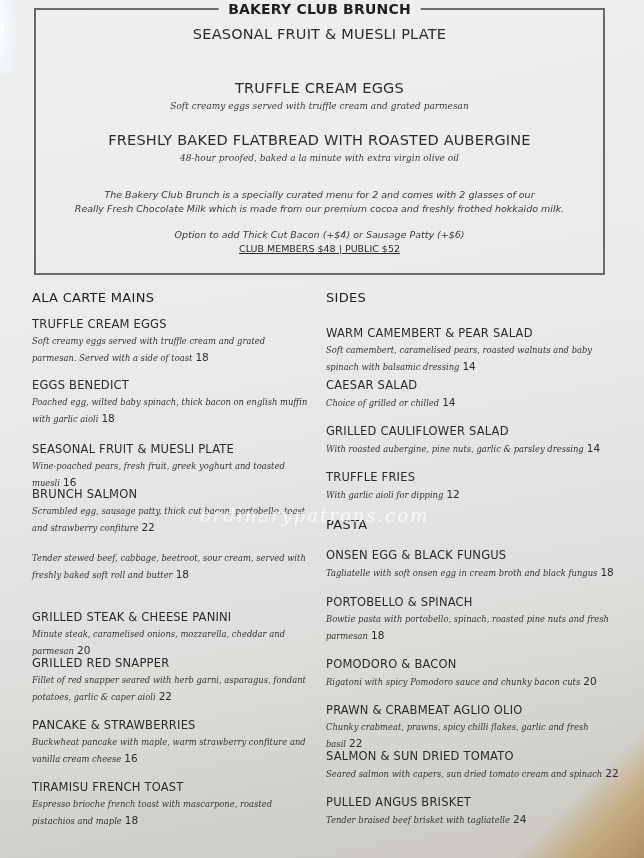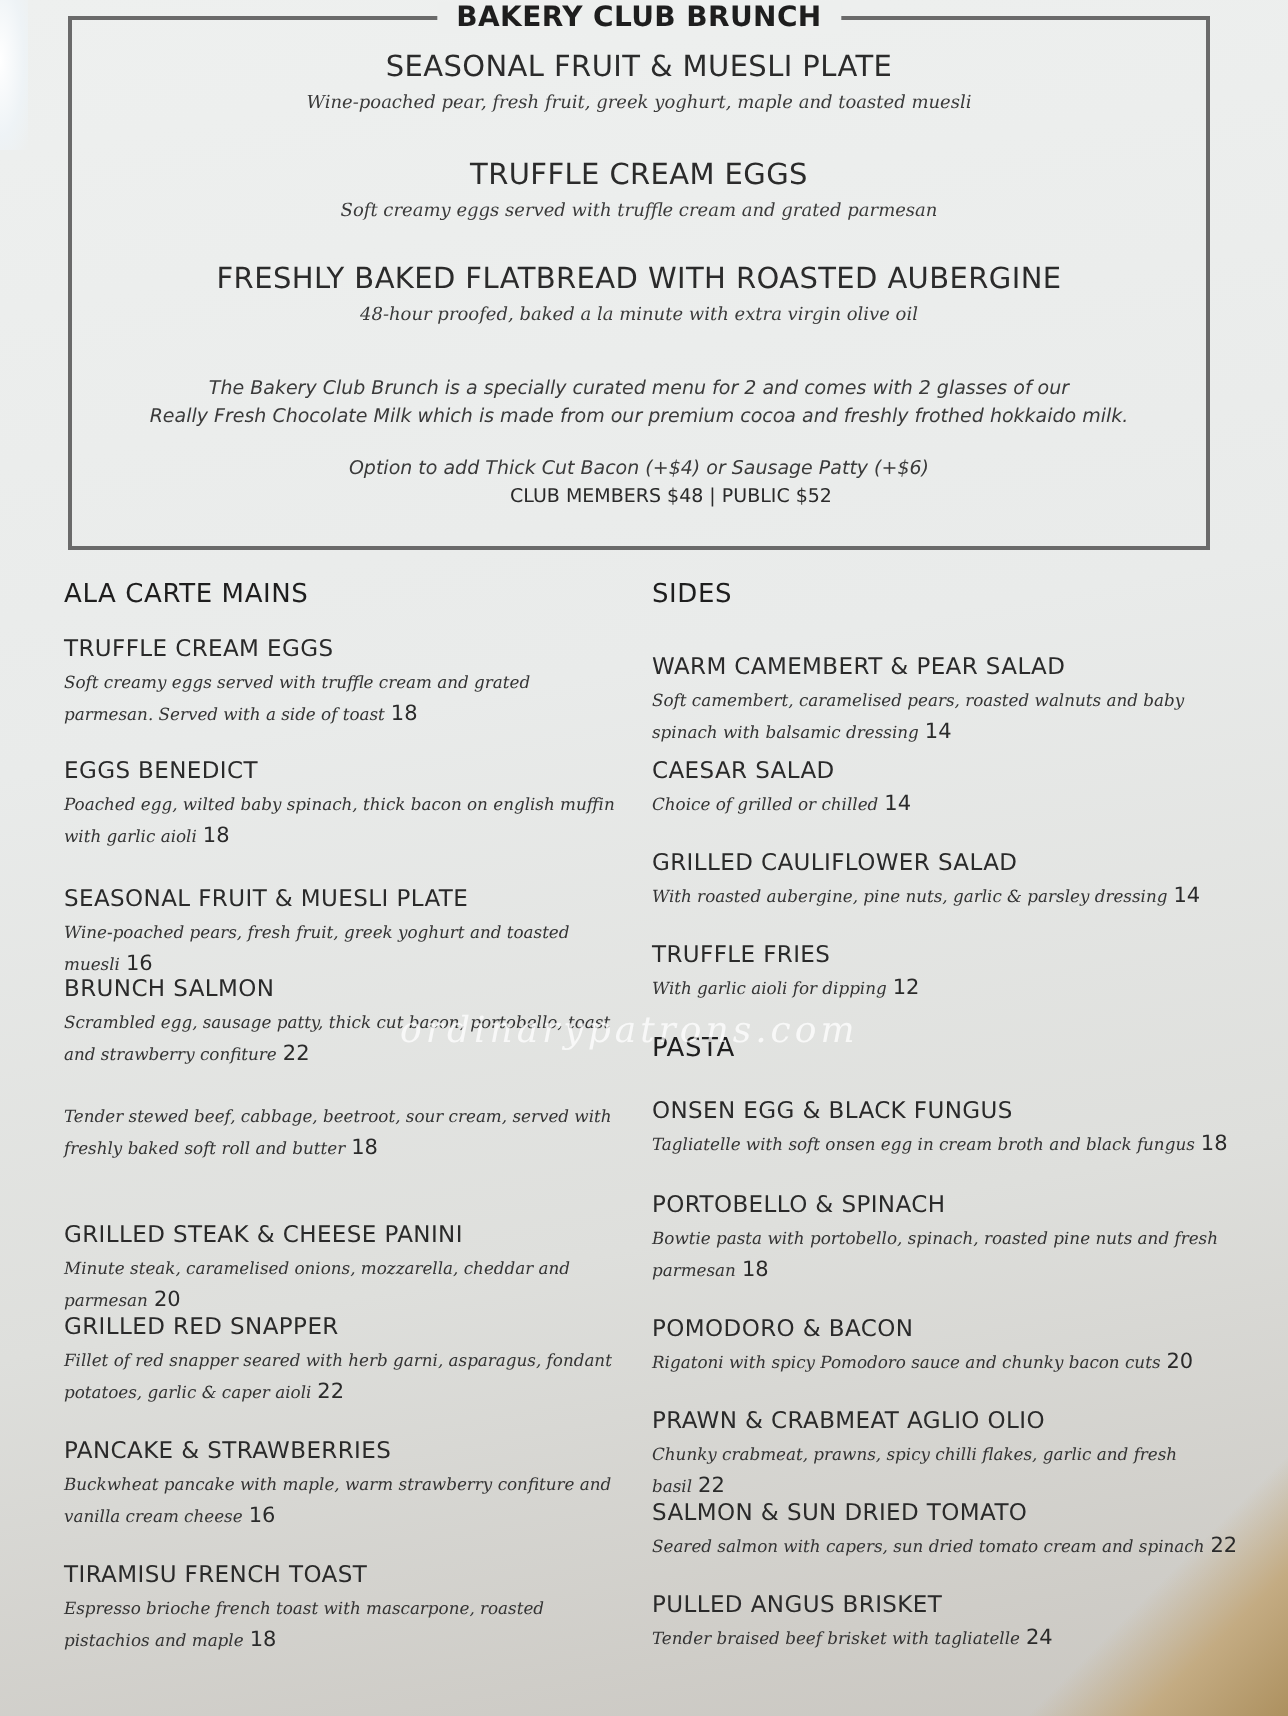--- a/index.html
+++ b/index.html
@@ -31,22 +31,22 @@
   .brunch-item { position: absolute; left: 0; width: 100%; text-align: center; }
   .brunch-item .name { font-size: 14.5px; color: #2b2b2b; letter-spacing: 0.2px; }
   .brunch-item .desc {
     font-family: "DejaVu Serif", serif; font-style: italic; font-size: 9px; color: #3a3a3a; margin-top: 5px;
   }
   .brunch-note {
     position: absolute; left: 0; width: 100%; text-align: center;
     font-style: italic; font-size: 9.5px; color: #3a3a3a; line-height: 14px;
   }
   .brunch-price {
-    position: absolute; left: 16px; width: 100%; text-align: center;
-    font-size: 9.5px; color: #2a2a2a;
+    position: absolute; left: 0; width: 100%; text-align: center;
+    font-size: 9.5px; color: #2a2a2a; text-decoration: underline;
   }
   .col { position: absolute; top: 290px; }
   .col.left { left: 32px; width: 280px; }
   .col.right { left: 326px; width: 300px; }
   .section-title { font-weight: normal; font-size: 13px; color: #1e1e1e; letter-spacing: 0.3px; }
   .menu-item { position: absolute; left: 0; width: 100%; }
   .menu-item .name { font-size: 11.5px; color: #2a2a2a; letter-spacing: 0.2px; white-space: nowrap; }
   .menu-item .desc {
     font-family: "DejaVu Serif", serif; font-style: italic; font-size: 8.4px; color: #333;
     line-height: 16px; margin-top: 2px;
@@ -62,21 +62,20 @@
 <body>
 
 <div class="left-shade"></div>
 <div class="corner-shade"></div>
 
 <div class="brunch-box">
   <div class="brunch-title">BAKERY CLUB BRUNCH</div>
 
   <div class="brunch-item" style="top:16px;">
     <div class="name">SEASONAL FRUIT &amp; MUESLI PLATE</div>
-    <div class="desc">Wine-poached pear, fresh fruit, greek yoghurt, maple and toasted muesli</div>
   </div>
   <div class="brunch-item" style="top:70px;">
     <div class="name">TRUFFLE CREAM EGGS</div>
     <div class="desc">Soft creamy eggs served with truffle cream and grated parmesan</div>
   </div>
   <div class="brunch-item" style="top:122px;">
     <div class="name">FRESHLY BAKED FLATBREAD WITH ROASTED AUBERGINE</div>
     <div class="desc">48-hour proofed, baked a la minute with extra virgin olive oil</div>
   </div>
 

